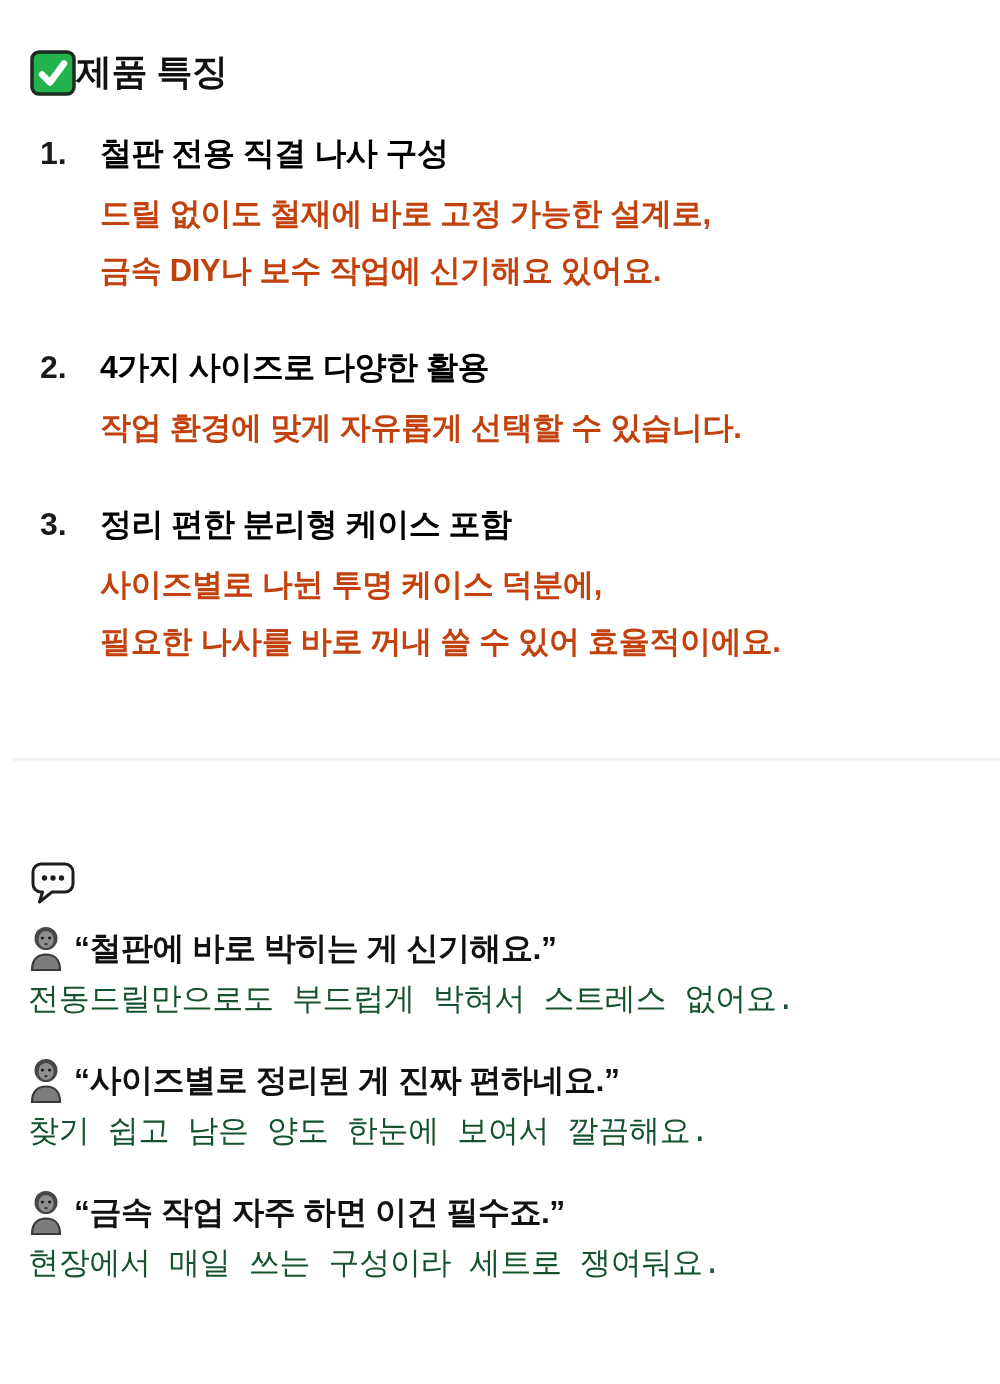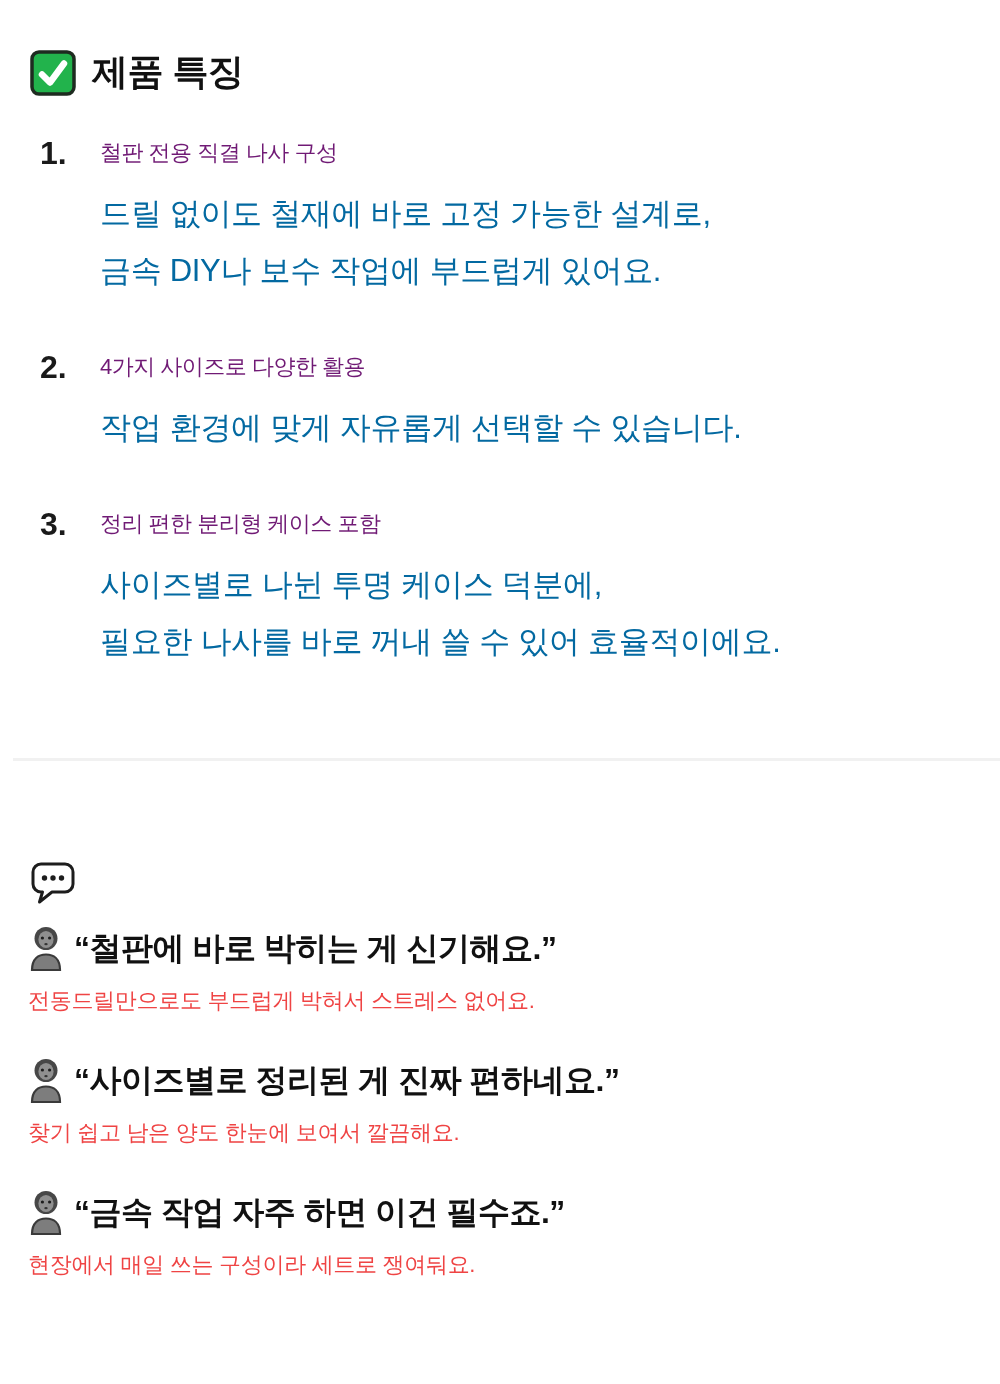--- a/index.html
+++ b/index.html
@@ -19,21 +19,21 @@
     width: 1000px;
     min-height: 1384px;
     padding: 48px 40px 40px 28px;
     background: #ffffff;
   }
 
   
   .section-heading-row {
     display: flex;
     align-items: center;
-    gap: 16px;
+    gap: 0;
     margin: 0 0 34px 2px;
   }
   .section-heading {
     font-size: 36px;
     font-weight: bold;
     color: #111111;
     letter-spacing: -0.5px;
   }
   .check-icon svg, .balloon-icon svg { display: block; }
 
@@ -43,31 +43,31 @@
   }
   .feature-num {
     flex: 0 0 60px;
     font-size: 32px;
     font-weight: bold;
     color: #1a1a1a;
     line-height: 44px;
   }
   .feature-content { flex: 1; }
   .feature-title {
-    font-size: 22px;
-    font-weight: normal;
-    color: #701a75;
+    font-size: 32px;
+    font-weight: bold;
+    color: #000000;
     line-height: 44px;
     letter-spacing: -0.5px;
     margin-bottom: 10px;
   }
   .feature-line {
     font-size: 31px;
-    font-weight: normal;
-    color: #0369a1;
+    font-weight: bold;
+    color: #c2410c;
     line-height: 57px;
     letter-spacing: -0.3px;
   }
 
   
   .divider {
     height: 3px;
     background: #f1f1f1;
     margin: 88px -40px 0 -15px;
   }
@@ -89,25 +89,26 @@
   }
   .person-icon svg { display: block; }
   .review-quote {
     font-size: 32px;
     font-weight: bold;
     color: #111111;
     letter-spacing: -0.5px;
     line-height: 46px;
   }
   .review-body {
-    font-size: 22px;
+    font-size: 31px;
     font-weight: normal;
-    color: #ef4444;
+    color: #14532d;
     letter-spacing: -0.3px;
     line-height: 44px;
+    font-family: Liberation Mono, monospace;
   }
 </style>
 </head>
 <body>
 
 <div class="page">
 
   <div class="section-heading-row">
     <span class="check-icon">
       <svg width="46" height="46" viewBox="0 0 46 46" aria-hidden="true">
@@ -116,21 +117,21 @@
       </svg>
     </span>
     <span class="section-heading">제품 특징</span>
   </div>
 
   <div class="feature-item">
     <span class="feature-num">1.</span>
     <div class="feature-content">
       <div class="feature-title">철판 전용 직결 나사 구성</div>
       <div class="feature-line">드릴 없이도 철재에 바로 고정 가능한 설계로,</div>
-      <div class="feature-line">금속 DIY나 보수 작업에 부드럽게 있어요.</div>
+      <div class="feature-line">금속 DIY나 보수 작업에 신기해요 있어요.</div>
     </div>
   </div>
 
   <div class="feature-item">
     <span class="feature-num">2.</span>
     <div class="feature-content">
       <div class="feature-title">4가지 사이즈로 다양한 활용</div>
       <div class="feature-line">작업 환경에 맞게 자유롭게 선택할 수 있습니다.</div>
     </div>
   </div>

